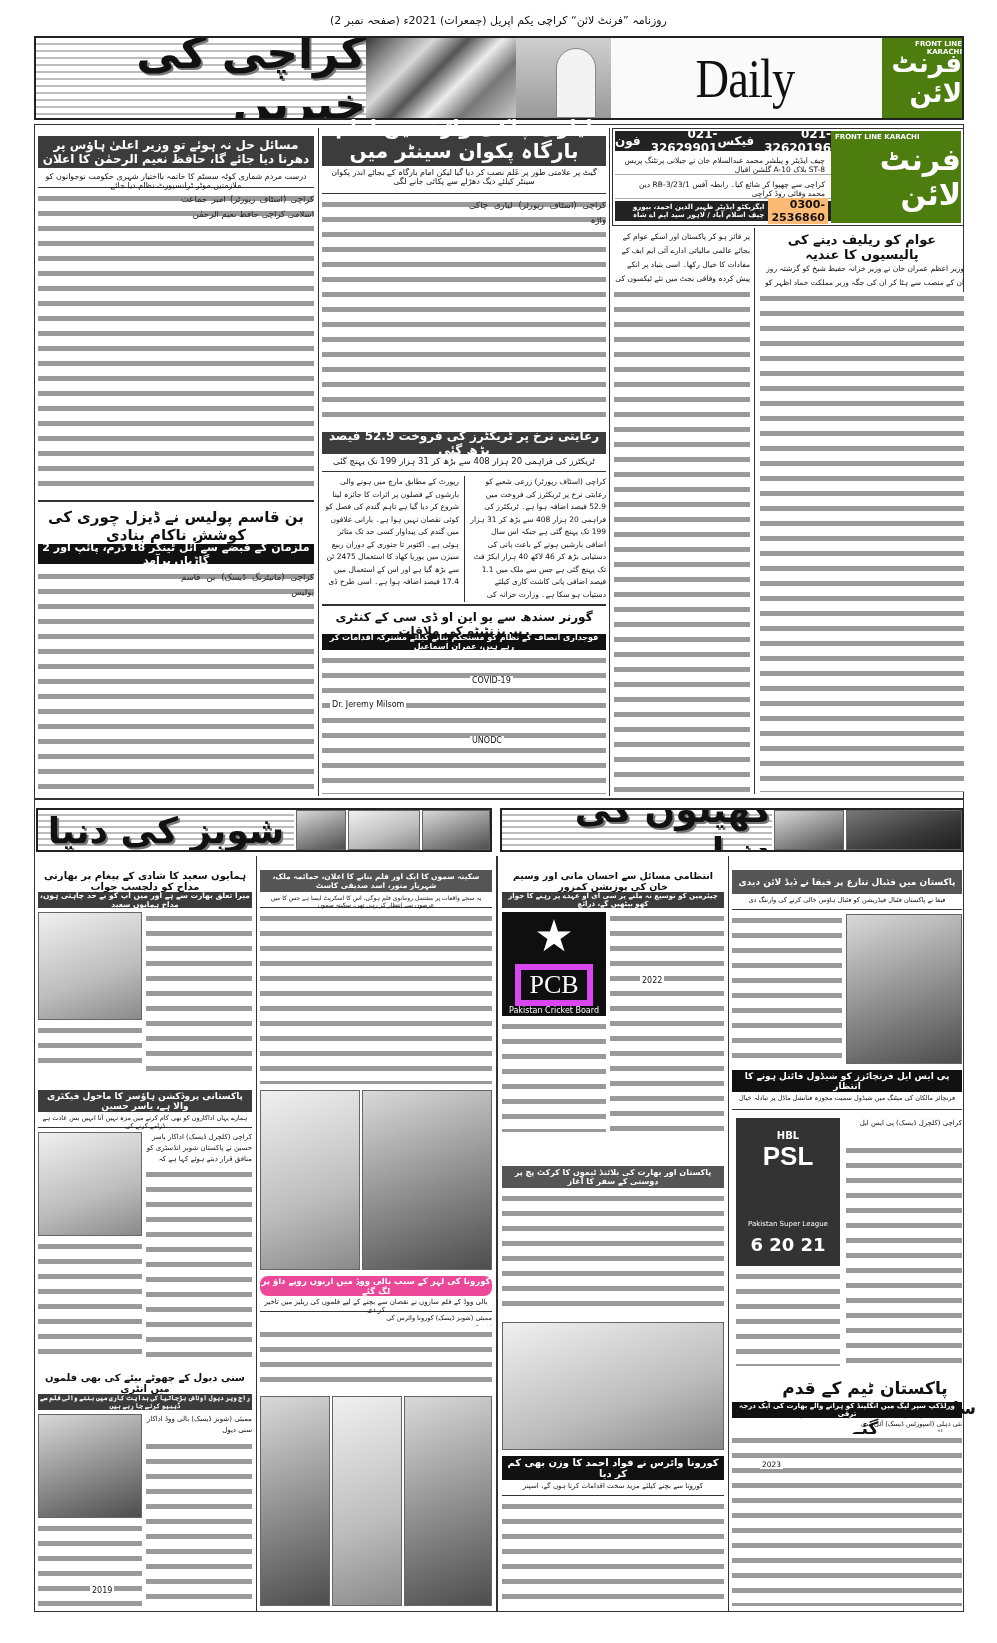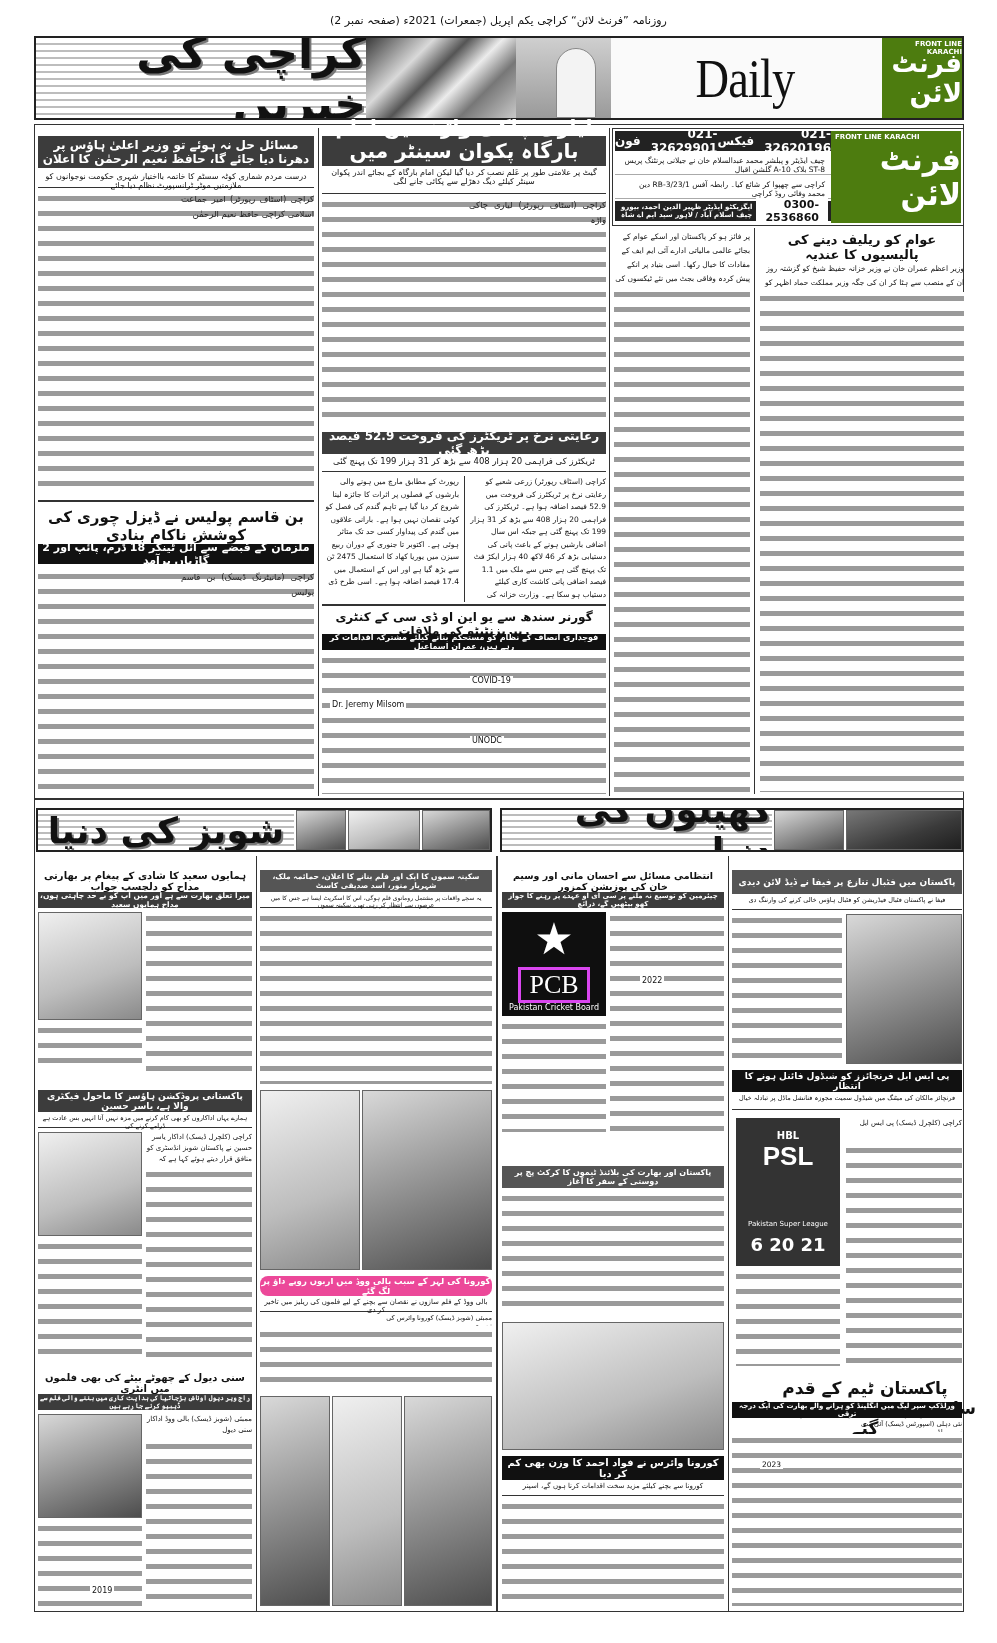--- a/index.html
+++ b/index.html
@@ -33,21 +33,21 @@
   .col2 { column-count: 2; column-gap: 10px; column-rule: 1px solid #333; }
   .photo { background: linear-gradient(160deg,#d9d9d9,#8c8c8c 55%,#4d4d4d); border: 1px solid #666; }
   .photo.light { background: linear-gradient(160deg,#f0f0f0,#bdbdbd 60%,#8a8a8a); }
   .photo.dark { background: linear-gradient(160deg,#777,#3a3a3a 60%,#1e1e1e); }
   .section-banner { border: 2px solid #222; overflow: hidden; }
   .banner-text { background: repeating-linear-gradient(#ffffff 0 4px, #bcbcbc 4px 6px); font-weight: bold; font-size: 36px; direction: rtl; display: flex; align-items: center; justify-content: center; text-shadow: 2px 2px 0 #777; }
   .contact { background: #222; color: #fff; font-weight: bold; font-size: 12px; direction: rtl; display: flex; align-items: center; justify-content: space-around; }
   .info-line { direction: rtl; font-size: 9.5px; color: #111; padding: 3px 6px; border-bottom: 1px solid #aaa; }
   .pcb { background: #0f0f0f; color: #fff; display: flex; flex-direction: column; align-items: center; justify-content: center; }
   .pcb .star { font-size: 44px; line-height: 44px; }
-  .pcb .abbr { font-family: "Liberation Serif", serif; font-size: 26px; border: 3px solid #d946ef; padding: 0 8px; margin-top: 6px; }
+  .pcb .abbr { font-family: "Liberation Serif", serif; font-size: 26px; border: 6px solid #d946ef; padding: 0 8px; margin-top: 6px; }
   .pcb .full { font-size: 8px; }
   .psl { background: #333; color: #fff; display: flex; flex-direction: column; align-items: center; justify-content: center; }
   .psl .hbl { font-size: 10px; font-weight: bold; }
   .psl .name { font-size: 26px; font-weight: bold; font-family: "Liberation Sans", sans-serif; }
   .psl .league { font-size: 7px; margin-top: 48px; }
   .psl .yr { font-size: 18px; font-weight: bold; margin-top: 6px; }
 </style>
 </head>
 <body>
 
@@ -108,21 +108,21 @@
   </div>
   <div class="abs contact" style="left:2px; top:2px; width:216px; height:20px;">
     <span>021-32620196</span>
     <span>فیکس</span>
     <span>021-32629901</span>
     <span>فون</span>
   </div>
   <div class="abs info-line" style="left:2px; top:24px; width:216px; height:22px; font-size:7.5px;">چیف ایڈیٹر و پبلشر محمد عبدالسلام خان نے جیلانی پرنٹنگ پریس ST-8 بلاک A-10 گلشن اقبال</div>
   <div class="abs info-line" style="left:2px; top:48px; width:216px; height:22px; font-size:7.5px;">کراچی سے چھپوا کر شائع کیا۔ رابطہ آفس RB-3/23/1 دین محمد وفائی روڈ کراچی</div>
   <div class="abs contact" style="left:2px; top:72px; width:216px; height:20px; font-size:7px; justify-content:flex-start; gap:4px; padding:0 3px;">
-    <span style="background:#ffffff; color:#111; padding:0 9px; font-size:11px;">0300-2536860</span>
+    <span style="background:#fdba74; color:#111; padding:0 3px; font-size:11px;">0300-2536860</span>
     <span>ایگزیکٹو ایڈیٹر ظہیر الدین احمد، بیورو چیف اسلام آباد / لاہور سید ایم اے شاہ</span>
   </div>
 </div>
 
 <div class="abs hd-plain" style="left:760px; top:232px; width:204px; height:26px; font-size:13px;">عوام کو ریلیف دینے کی پالیسیوں کا عندیہ</div>
 <div class="abs rtl" style="left:760px; top:262px; width:204px; height:28px; font-size:7.5px; line-height:14px; overflow:hidden;">وزیر اعظم عمران خان نے وزیر خزانہ حفیظ شیخ کو گزشتہ روز ان کے منصب سے ہٹا کر ان کی جگہ وزیر مملکت حماد اظہر کو وزارت خزانہ کا</div>
 <div class="abs body-text" style="left:760px; top:292px; width:204px; height:500px;"></div>
 <div class="abs vline" style="left:754px; top:228px; height:566px;"></div>
 <div class="abs rtl" style="left:614px; top:230px; width:136px; height:56px; font-size:7.5px; line-height:14px; overflow:hidden;">پر فائز ہو کر پاکستان اور اسکے عوام کے بجائے عالمی مالیاتی ادارے آئی ایم ایف کے مفادات کا خیال رکھا۔ اسی بنیاد پر انکے پیش کردہ وفاقی بجٹ میں نئے ٹیکسوں کی بھرمار ہوئی اور مروجہ ٹیکسوں کی شرح میں اضافہ کیا گیا۔</div>
 <div class="abs body-text" style="left:614px; top:288px; width:136px; height:504px;"></div>

